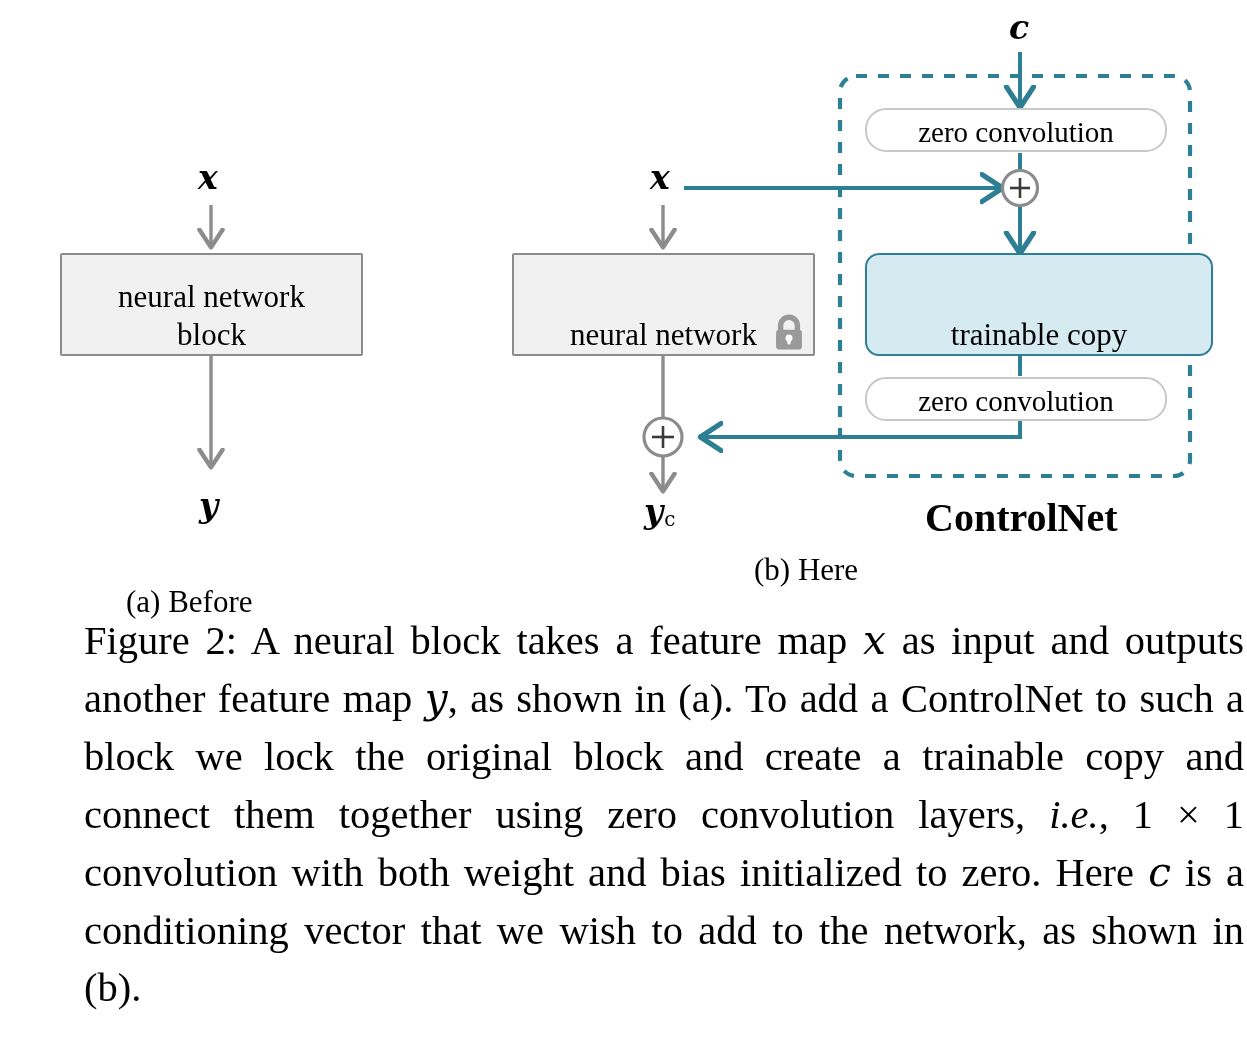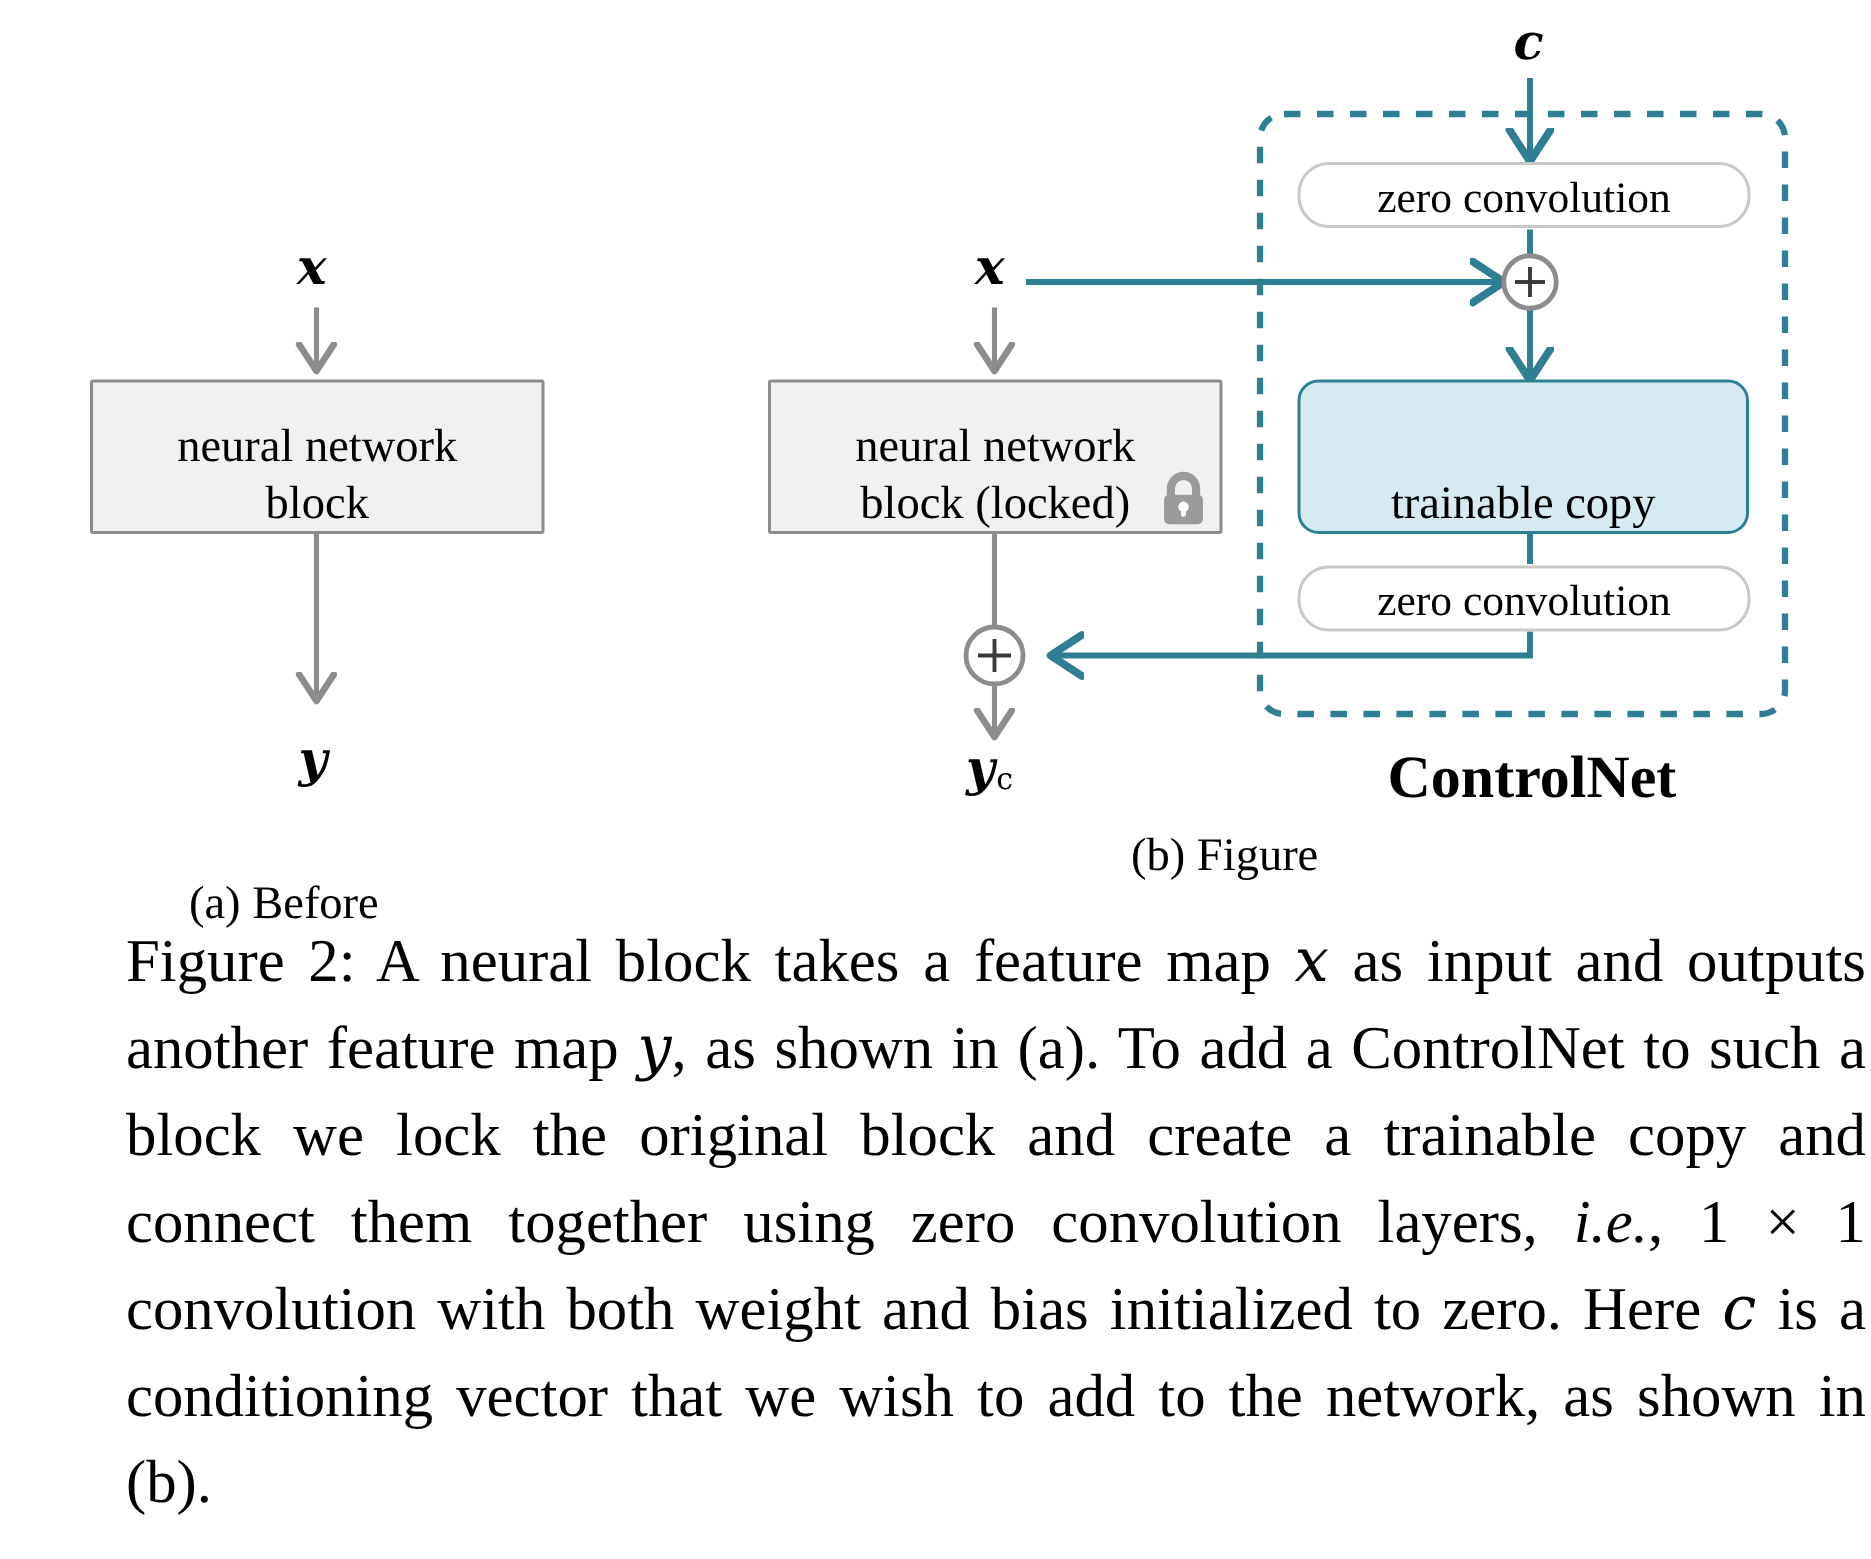--- a/index.html
+++ b/index.html
@@ -189,44 +189,43 @@
 
     <div class="subcaption" style="left:126px; top:584px;">(a) Before</div>
 
     <div class="mathvar" style="left:650px; top:158px;">x</div>
 
     <div class="mathvar" style="left:1009px; top:8px;">c</div>
 
     <div class="node node-gray" style="left:512px; top:253px; width:303px; height:103px;">
       <span>
         <span>neural network</span><br>
-        <span>block (locked)</span>
       </span>
     </div>
 
     <span class="lock-icon" style="left:768px; top:312px;">
       <svg viewBox="0 0 24 24" width="42" height="42">
         <path d="M7.2 10.6 V7.8 a4.8 4.8 0 0 1 9.6 0 v2.8" fill="none" stroke="#9a9a9a" stroke-width="3.1"></path>
         <rect x="4.6" y="10.2" width="14.8" height="11.2" rx="1.9" fill="#9a9a9a"></rect>
         <circle cx="12" cy="14.8" r="2.0" fill="#ffffff"></circle>
         <rect x="11.05" y="15.1" width="1.9" height="3.5" rx="0.9" fill="#ffffff"></rect>
       </svg>
     </span>
 
     <div class="mathvar" style="left:644px; top:492px;text-align:right;">
       <span>y</span><span class="sub">c</span>
     </div>
 
-    <div class="subcaption" style="left:754px; top:552px;">(b) Figure</div>
+    <div class="subcaption" style="left:754px; top:552px;">(b) Here</div>
 
     <div class="node node-white" style="left:865px; top:108px; width:302px; height:44px;">
       <span>zero convolution</span>
     </div>
 
-    <div class="node node-blue" style="left:865px; top:253px; width:301px; height:103px;">
+    <div class="node node-blue" style="left:865px; top:253px; width:348px; height:103px;">
       <span>trainable copy</span>
     </div>
 
     <div class="node node-white" style="left:865px; top:377px; width:302px; height:44px;">
       <span>zero convolution</span>
     </div>
 
     <div class="netlabel" style="left:925px; top:494px;">ControlNet</div>
   </div>
 

